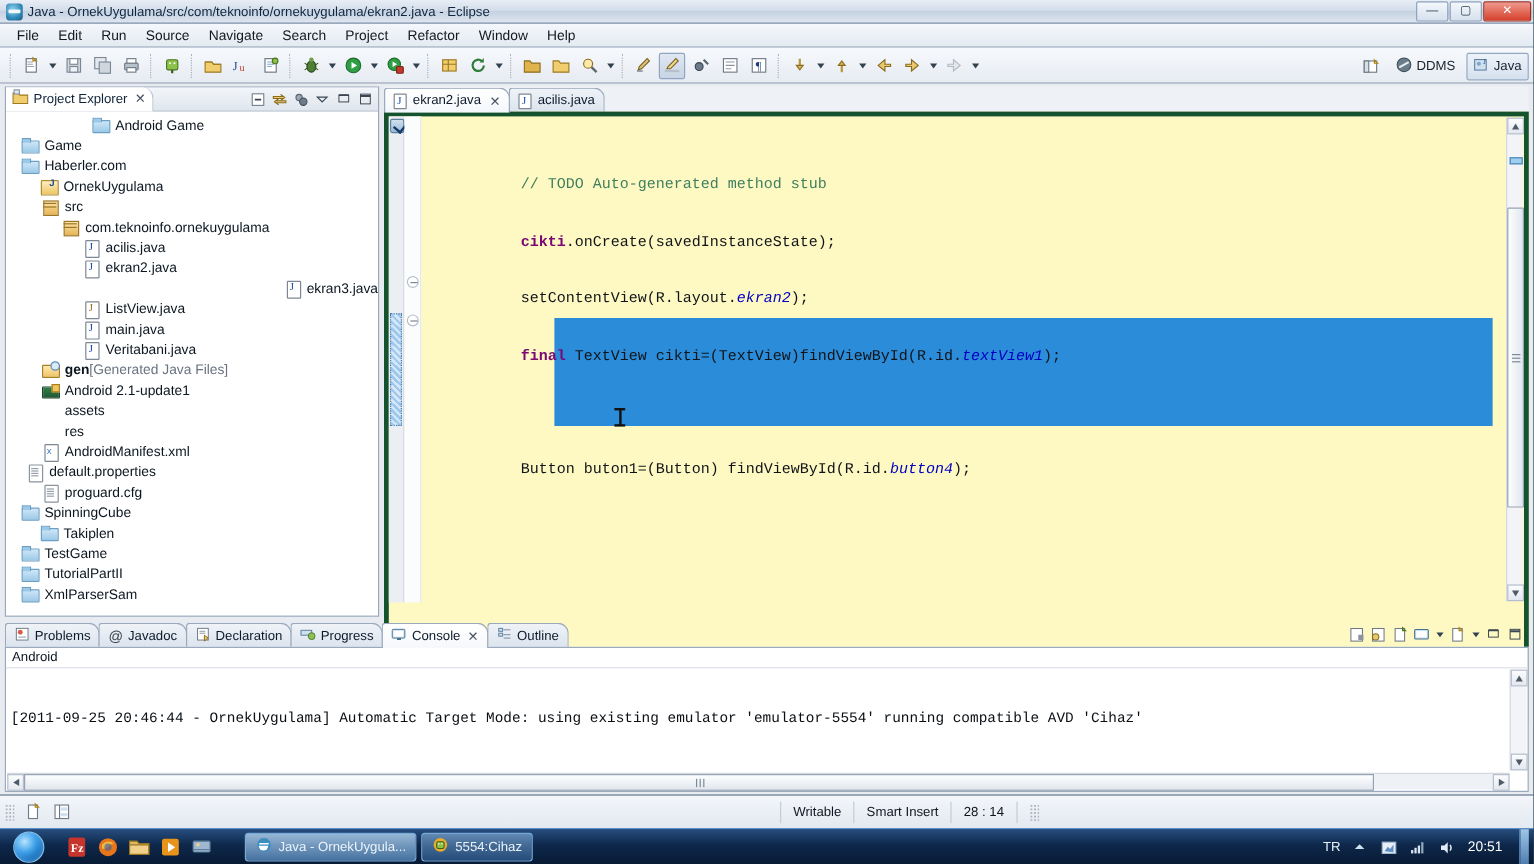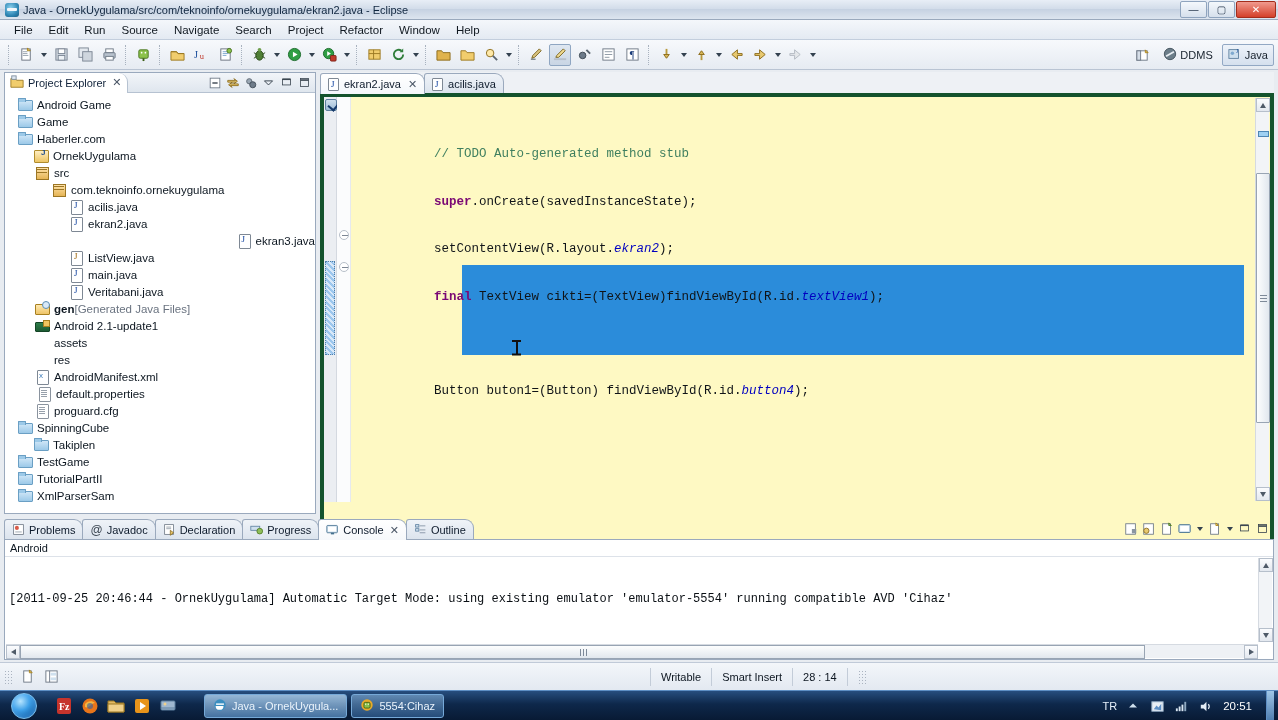--- a/index.html
+++ b/index.html
@@ -654,21 +654,21 @@
           </span>
           <span class="mini">
             <svg width="13" height="13" viewBox="0 0 16 16">
                 <rect x="3" y="3" width="10" height="10" fill="none" stroke="#3b4651"></rect>
                 <path d="M3 5h10" stroke="#3b4651" stroke-width="2"></path>
               </svg>
           </span>
         </div>
       </div>
       <div class="pe-body">
-          <div class="row" style="padding-left: 12px;">
+          <div class="row" style="padding-left: 27px; margin-left: 44px;">
             <span class="ico folder"></span>
             <span class="lbl">Android Game</span>
           </div>
           <div class="row" style="padding-left: 12px;">
             <span class="ico folder"></span>
             <span class="lbl">Game</span>
           </div>
           <div class="row" style="padding-left: 12px;">
             <span class="ico folder"></span>
             <span class="lbl">Haberler.com</span>
@@ -723,21 +723,21 @@
             <span class="lbl">assets</span>
           </div>
           <div class="row" style="padding-left: 29px;">
             <span class="ico folder-y"></span>
             <span class="lbl">res</span>
           </div>
           <div class="row" style="padding-left: 29px;">
             <span class="ico xml"></span>
             <span class="lbl">AndroidManifest.xml</span>
           </div>
-          <div class="row" style="padding-left: 31px;">
+          <div class="row" style="padding-left: 16px;">
             <span class="ico file"></span>
             <span class="lbl">default.properties</span>
           </div>
           <div class="row" style="padding-left: 29px;">
             <span class="ico file"></span>
             <span class="lbl">proguard.cfg</span>
           </div>
           <div class="row" style="padding-left: 12px;">
             <span class="ico folder"></span>
             <span class="lbl">SpinningCube</span>
@@ -780,21 +780,21 @@
           <div class="sel-range" style="top:164px;height:94px;"></div>
         </div>
         <div class="fold">
           <div class="fold-mark" style="top:133px;"></div>
           <div class="fold-mark" style="top:165px;"></div>
         </div>
 
         <div class="code">
           <div class="sel-block" style="top:168px;height:90px;"></div>
           <div class="ln"><span class="cm" style="margin-left:80px;display:inline-block">// TODO Auto-generated method stub</span></div>
-          <div class="ln"><span style="display:inline-block;width:80px"></span><span class="kw">super</span><span>.onCreate(savedInstanceState);</span></div>
+          <div class="ln"><span style="display:inline-block;width:80px"></span><span class="kw">cikti</span><span>.onCreate(savedInstanceState);</span></div>
           <div class="ln"><span style="display:inline-block;width:80px"></span><span>setContentView(R.layout.</span><span class="fld">ekran2</span><span>);</span></div>
           <div class="ln"><span style="display:inline-block;width:80px"></span><span class="kw">final</span><span> TextView cikti=(TextView)findViewById(R.id.</span><span class="fld">textView1</span><span>);</span></div>
           <div class="ln"></div>
           <div class="ln"><span style="display:inline-block;width:80px"></span><span>Button buton1=(Button) findViewById(R.id.</span><span class="fld">button4</span><span>);</span></div>
           <div class="ln"></div>
           <div class="ln"></div>
           
           
           
           

